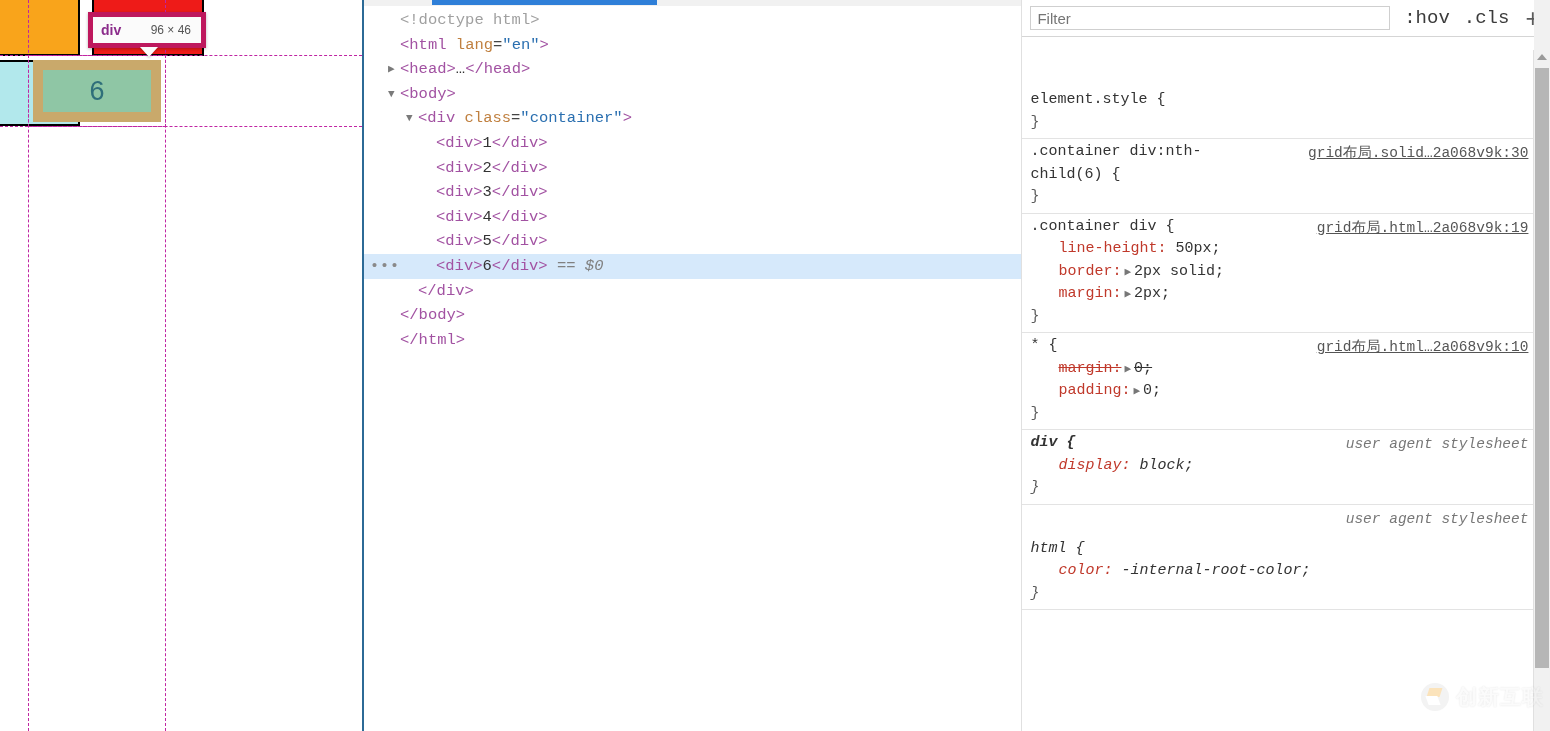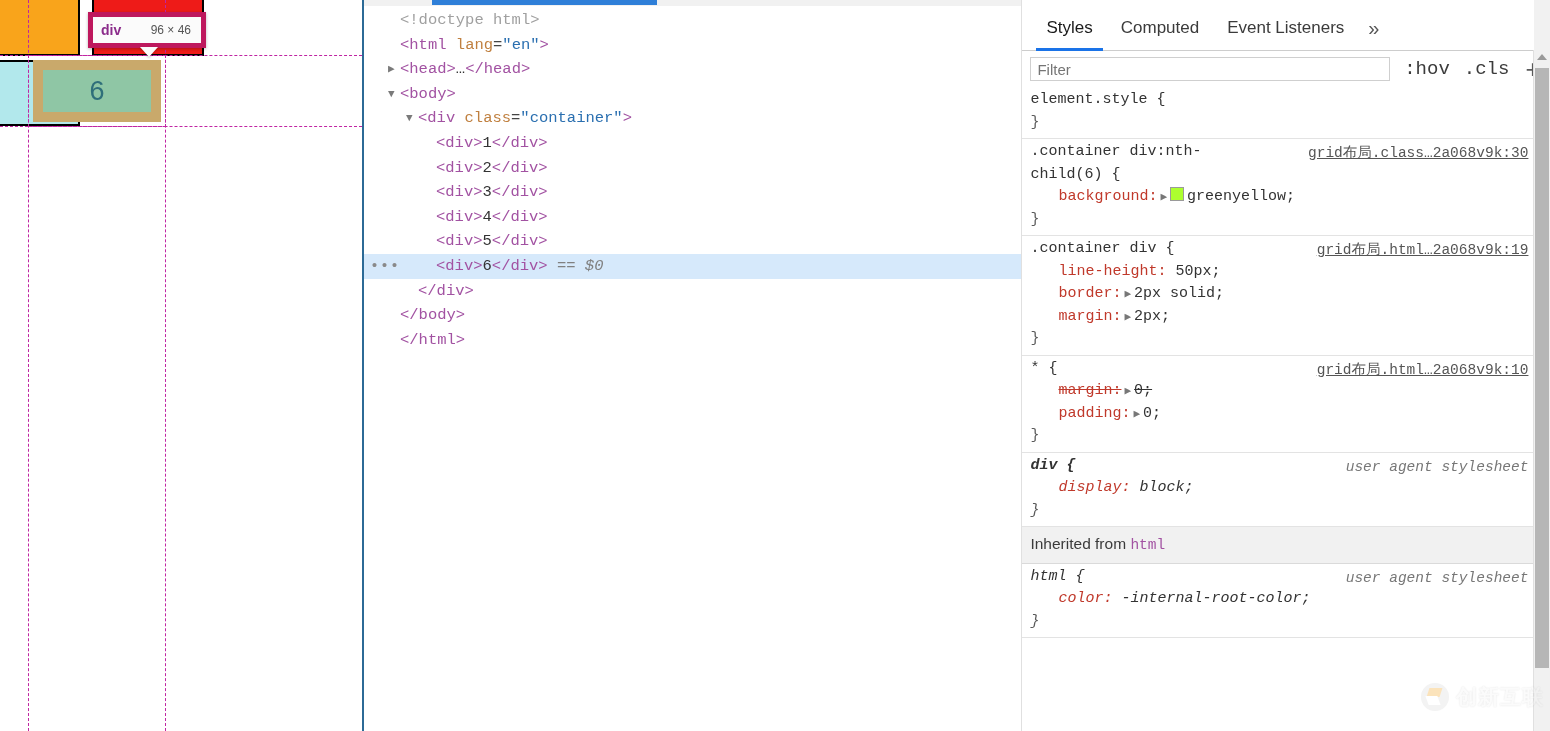--- a/index.html
+++ b/index.html
@@ -453,43 +453,36 @@
 
   <div id="dom-panel">
     <div id="dom-top-rail">
       <div class="rail-thumb"></div>
     </div>
     <div id="dom-tree"><div class="dom-row"><span style="display:inline-block;width:0px"></span><span class="tw"></span><span class="comment">&lt;!doctype html&gt;</span></div><div class="dom-row"><span style="display:inline-block;width:0px"></span><span class="tw"></span><span class="tag">&lt;html</span> <span class="attrname">lang</span>=<span class="attrval">"en"</span><span class="tag">&gt;</span></div><div class="dom-row"><span style="display:inline-block;width:0px"></span><span class="tw">▶</span><span class="tag">&lt;head&gt;</span><span class="txt">…</span><span class="tag">&lt;/head&gt;</span></div><div class="dom-row"><span style="display:inline-block;width:0px"></span><span class="tw">▼</span><span class="tag">&lt;body&gt;</span></div><div class="dom-row"><span style="display:inline-block;width:18px"></span><span class="tw">▼</span><span class="tag">&lt;div</span> <span class="attrname">class</span>=<span class="attrval">"container"</span><span class="tag">&gt;</span></div><div class="dom-row"><span style="display:inline-block;width:36px"></span><span class="tw"></span><span class="tag">&lt;div&gt;</span><span class="txt">1</span><span class="tag">&lt;/div&gt;</span></div><div class="dom-row"><span style="display:inline-block;width:36px"></span><span class="tw"></span><span class="tag">&lt;div&gt;</span><span class="txt">2</span><span class="tag">&lt;/div&gt;</span></div><div class="dom-row"><span style="display:inline-block;width:36px"></span><span class="tw"></span><span class="tag">&lt;div&gt;</span><span class="txt">3</span><span class="tag">&lt;/div&gt;</span></div><div class="dom-row"><span style="display:inline-block;width:36px"></span><span class="tw"></span><span class="tag">&lt;div&gt;</span><span class="txt">4</span><span class="tag">&lt;/div&gt;</span></div><div class="dom-row"><span style="display:inline-block;width:36px"></span><span class="tw"></span><span class="tag">&lt;div&gt;</span><span class="txt">5</span><span class="tag">&lt;/div&gt;</span></div><div class="dom-row selected"><span class="dots">•••</span><span style="display:inline-block;width:36px"></span><span class="tw"></span><span class="tag">&lt;div&gt;</span><span class="txt">6</span><span class="tag">&lt;/div&gt;</span> <span class="dollar">== $0</span></div><div class="dom-row"><span style="display:inline-block;width:18px"></span><span class="tw"></span><span class="tag">&lt;/div&gt;</span></div><div class="dom-row"><span style="display:inline-block;width:0px"></span><span class="tw"></span><span class="tag">&lt;/body&gt;</span></div><div class="dom-row"><span style="display:inline-block;width:0px"></span><span class="tw"></span><span class="tag">&lt;/html&gt;</span></div></div>
   </div>
 
   <div id="styles-panel">
 
-    <div id="styles-tabs">
-        <div class="stab active">Styles</div>
-        <div class="stab">Computed</div>
-        <div class="stab">Event Listeners</div>
-        <div class="stab-more">»</div>
-      </div>
 
     <div id="filter-bar">
       <input id="filter-input" type="text" placeholder="Filter" style="">
       <span class="fbtn">:hov</span>
       <span class="fbtn">.cls</span>
       <span class="fplus">+</span>
     </div>
 
     <div id="rules">
         <div class="rule">
           <div class="sel" style="max-width: 100%;">element.style {</div>
           <div class="brace">}</div>
         </div>
         <div class="rule">
-          <div class="srclink">grid布局.class…2a068v9k:30</div>
+          <div class="srclink">grid布局.solid…2a068v9k:30</div>
           <div class="sel" style="max-width: 240px;">.container div:nth-child(6) {</div>
-          <div><span class="prop">background:</span><span class="arrow">▶</span><span class="swatch" style="background: rgb(173, 255, 47);"></span><span class="val">greenyellow;</span></div>
           <div class="brace">}</div>
         </div>
         <div class="rule">
           <div class="srclink">grid布局.html…2a068v9k:19</div>
           <div class="sel" style="max-width: 240px;">.container div {</div>
           <div><span class="prop">line-height:</span> <span class="val">50px;</span></div>
           <div><span class="prop">border:</span><span class="arrow">▶</span><span class="val">2px solid;</span></div>
           <div><span class="prop">margin:</span><span class="arrow">▶</span><span class="val">2px;</span></div>
           <div class="brace">}</div>
         </div>
@@ -499,24 +492,23 @@
           <div><span class="prop struck">margin:</span><span class="arrow struck">▶</span><span class="val struck">0;</span></div>
           <div><span class="prop">padding:</span><span class="arrow">▶</span><span class="val">0;</span></div>
           <div class="brace">}</div>
         </div>
         <div class="rule uastyle">
           <div class="ualabel">user agent stylesheet</div>
           <div class="sel" style="max-width: 240px; font-weight: bold;">div {</div>
           <div><span class="prop">display:</span> <span class="val">block;</span></div>
           <div class="brace">}</div>
         </div>
-        <div class="inherited-bar"><span>Inherited from</span> <span class="mono">html</span></div>
         <div class="rule uastyle">
           <div class="ualabel">user agent stylesheet</div>
-          <div class="sel" style="max-width: 240px;">html {</div>
+          <div class="sel" style="max-width: 240px; margin-top: 31px;">html {</div>
           <div><span class="prop">color:</span> <span class="val">-internal-root-color;</span></div>
           <div class="brace">}</div>
         </div>
       </div>
 
     <div id="top-right-corner"></div>
     <div id="styles-scrollbar">
       <div class="sb-up"></div>
       <div class="sb-thumb"></div>
     </div>

